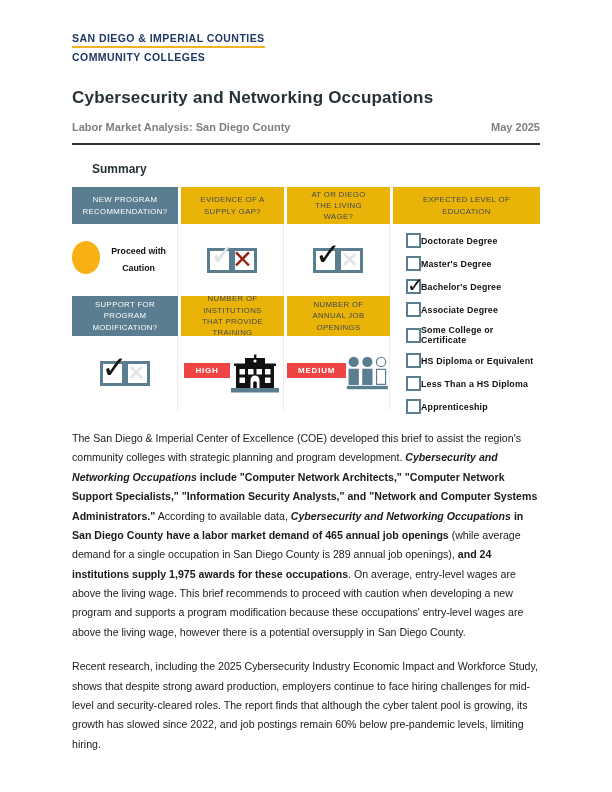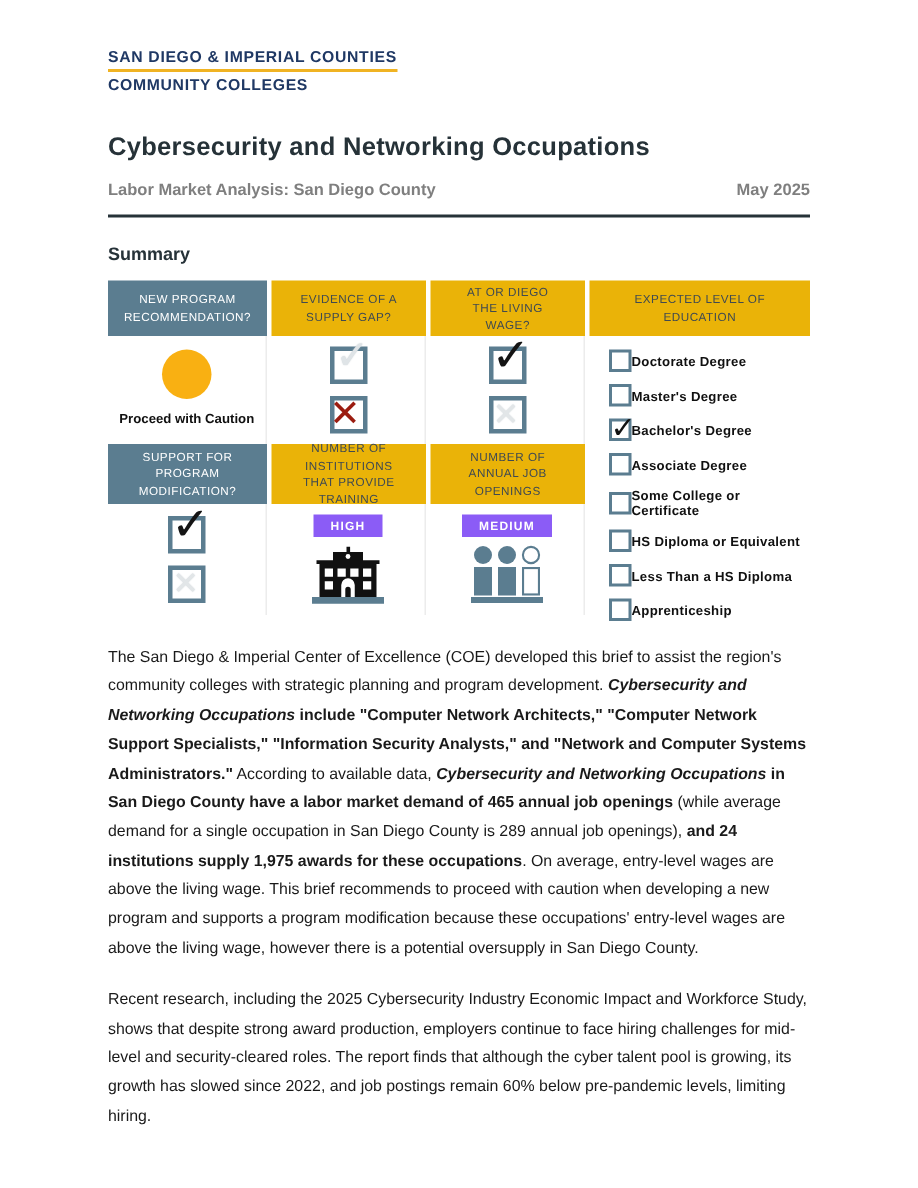--- a/index.html
+++ b/index.html
@@ -9,48 +9,48 @@
   
   .logo-line1{display:inline-block;font-size:10.5px;font-weight:800;color:#1F3864;letter-spacing:.45px;
     border-bottom:2.5px solid #F0B323;padding-bottom:2px;}
   .logo-line2{font-size:10.5px;font-weight:800;color:#1F3864;letter-spacing:.45px;margin-top:3px;}
 
   
   .title{margin-top:25px;font-size:17px;font-weight:700;color:#263238;letter-spacing:.2px;}
   .subbar{display:flex;justify-content:space-between;align-items:baseline;margin-top:13px;
     font-size:11px;font-weight:700;color:#7F7F7F;gap:32px;}
   .rule{border:none;border-top:2px solid #263238;margin:10px 0 0 0;}
-  .summary{margin-top:17px;font-size:12px;font-weight:700;color:#263238;}
+  .summary{margin-top:17px;font-size:12px;font-weight:700;color:#263238;margin-left:20px;}
 
   
   .stable{display:flex;gap:3px;margin-top:11px;}
   .scol{display:flex;flex-direction:column;}
   .scol1{width:106px;} .scol2{width:103px;} .scol3{width:103px;} .scol4{flex:1;}
   .hdr{display:flex;align-items:center;justify-content:center;text-align:center;
     font-size:7.8px;font-weight:400;letter-spacing:.35px;line-height:1.45;padding:2px 17px;box-sizing:border-box;}
   .hdr.slate{background:#5B7D90;color:#ffffff;}
   .hdr.gray{background:#eab308;color:#404A51;}
   .h1{height:37px;flex:none;} .h2{height:40px;flex:none;}
-  .cellc{display:flex;flex-direction:column;align-items:center;justify-content:center;box-sizing:border-box;}
+  .cellc{display:flex;align-items:center;justify-content:center;box-sizing:border-box;}
   .c1{height:72px;flex:none;} .c2{height:74px;flex:none;}
   .divr{border-right:1px solid #ECECEC;}
 
   .dot{width:33px;height:33px;border-radius:50%;background:#F9B012;margin-bottom:5px;}
   .caution{font-size:8.8px;font-weight:700;color:#101010;text-align:center;line-height:1.9;}
 
   .cbx{width:19px;height:19px;border:3px solid #5B7D90;background:#fff;position:relative;margin:4px 0;flex:none;}
   .cbx .mk{position:absolute;font-weight:700;line-height:1;font-family:"DejaVu Sans",sans-serif;}
   .mk-black-check::after{content:"\2713";font-size:31px;color:#141414;position:absolute;left:-1px;top:-12px;font-weight:700;}
   .mk-faint-check::after{content:"\2713";font-size:27px;color:#DFE4E7;position:absolute;left:1px;top:-10px;font-weight:700;
     text-shadow:0 0 1px #c8cfd3;}
   .mk-red-cross::after{content:"\2715";font-size:25px;color:#9B1C10;position:absolute;left:-3px;top:-4px;font-weight:900;}
   .mk-faint-cross::after{content:"\2715";font-size:21px;color:#E2E6E8;position:absolute;left:0px;top:-1px;font-weight:900;
     text-shadow:0 0 1px #ccd3d7;}
 
-  .badge{background:#8b5cf6;color:#fff;font-size:8px;font-weight:700;letter-spacing:.8px;
+  .badge{background:#ef4444;color:#fff;font-size:8px;font-weight:700;letter-spacing:.8px;
     padding:3px 11px;margin-bottom:5px;}
 
   
   .edu{padding:9px 0 0 13px;display:flex;flex-direction:column;gap:8px;}
   .edu-item{display:flex;align-items:center;}
   .edu-box{width:11px;height:11px;border:2.5px solid #5B7D90;background:#fff;position:relative;flex:none;}
   .edu-box.checked::after{content:"\2713";position:absolute;font-size:20px;font-weight:700;color:#111;
     left:-1px;top:-8px;font-family:"DejaVu Sans",sans-serif;}
   .edu-label{font-size:8.8px;font-weight:700;color:#101010;letter-spacing:.2px;}
 

